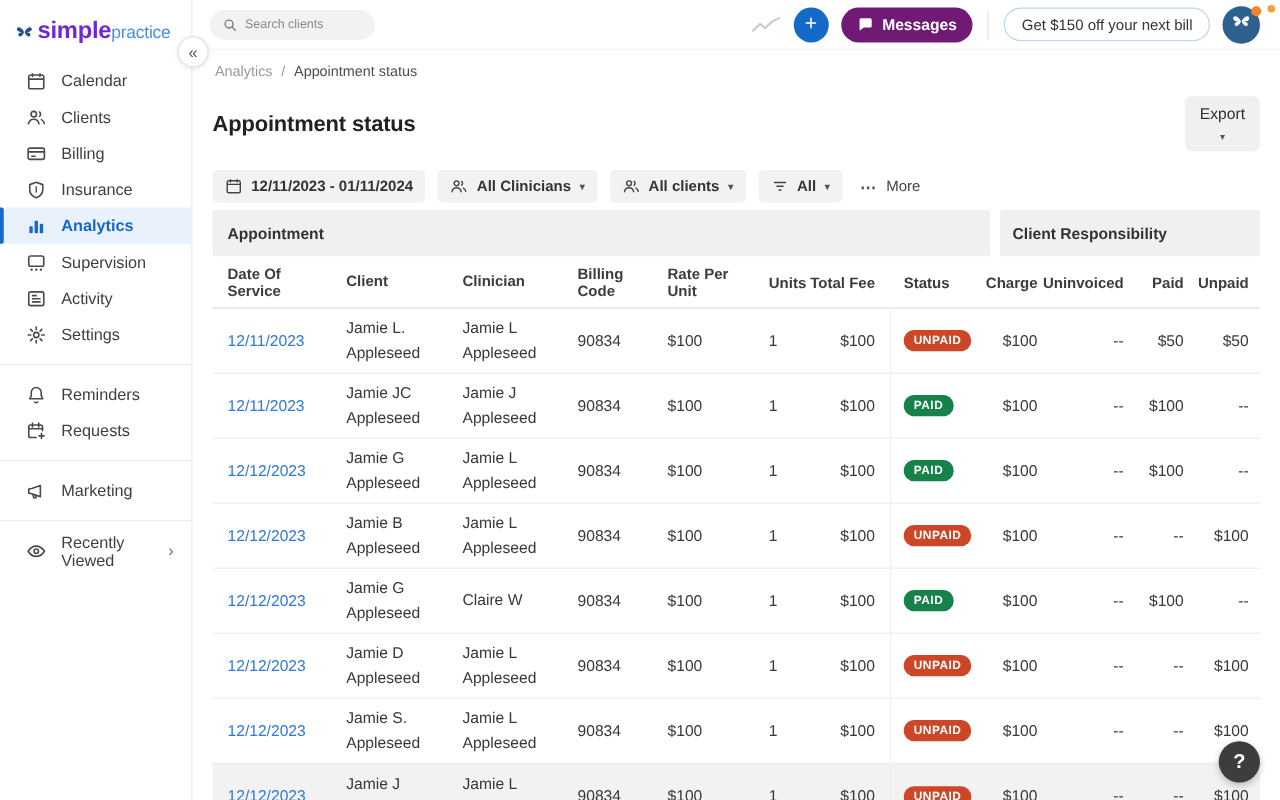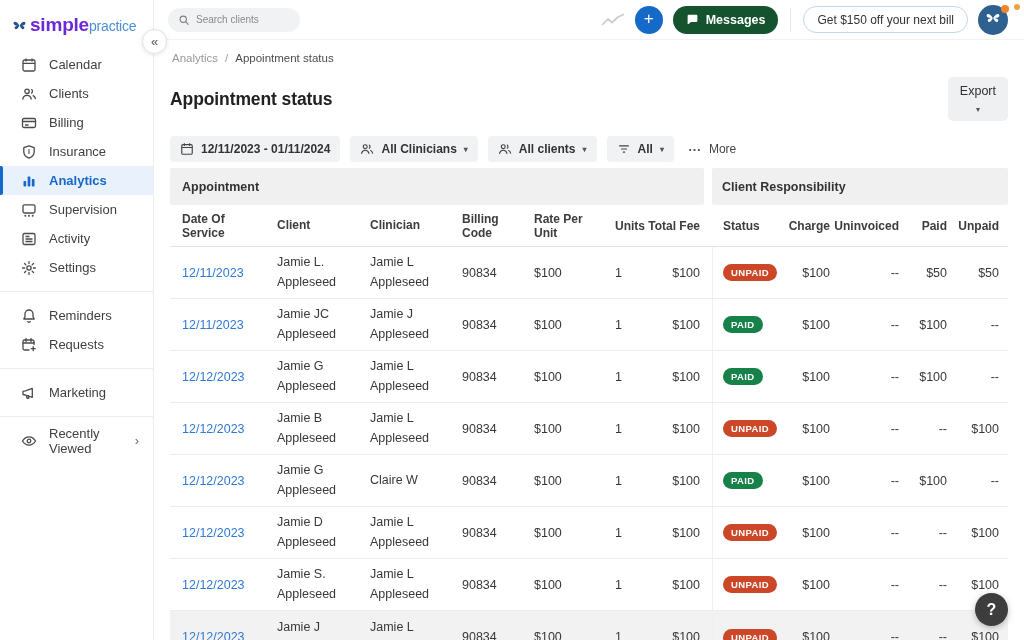--- a/index.html
+++ b/index.html
@@ -29,21 +29,21 @@
   .topbar { height: 40px; display: flex; align-items: center; padding: 0 16px 0 14px; border-bottom: 1px solid #f2f2f2; }
   .search { width: 132px; height: 24px; background: #f1f2f3; border-radius: 12px; display: flex; align-items: center; gap: 6px; padding: 0 10px; }
   .search-icon { width: 12px; height: 12px; color: #7d7d7d; display: inline-flex; }
   .search-icon svg { width: 12px; height: 12px; }
   .search input { border: none; outline: none; background: transparent; font-size: 10px; color: #555; width: 90px; font-family: "Liberation Sans", sans-serif; }
   .search input::placeholder { color: #8a8a8a; }
   .topbar-right { margin-left: auto; display: flex; align-items: center; gap: 10px; }
   .trend-icon { width: 24px; height: 14px; color: #c8cdd2; display: inline-flex; }
   .trend-icon svg { width: 100%; height: 100%; }
   .plus-btn { width: 28px; height: 28px; border-radius: 50%; background: #1569c8; color: #fff; border: none; font-size: 17px; font-weight: 400; display: flex; align-items: center; justify-content: center; cursor: pointer; padding-bottom: 2px; }
-  .messages-btn { height: 28px; background: #14532d; color: #fff; border: none; border-radius: 14px; display: flex; gap: 7px; padding: 0 13px; align-items: center; font-size: 12.5px; font-weight: 700; cursor: pointer; font-family: "Liberation Sans", sans-serif; }
+  .messages-btn { height: 28px; background: #701a75; color: #fff; border: none; border-radius: 14px; display: flex; gap: 7px; padding: 0 13px; align-items: center; font-size: 12.5px; font-weight: 700; cursor: pointer; font-family: "Liberation Sans", sans-serif; }
   .chat-icon { width: 13px; height: 13px; display: inline-flex; }
   .chat-icon svg { width: 13px; height: 13px; }
   .topbar-divider { width: 1px; height: 24px; background: #e7e7e7; margin: 0 2px; }
   .promo-btn { height: 27px; border: 1px solid #bdd7eb; border-radius: 14px; background: #fff; font-size: 12px; color: #333; padding: 0 13px; display: flex; align-items: center; cursor: pointer; font-family: "Liberation Sans", sans-serif; white-space: nowrap; }
   .avatar { width: 30px; height: 30px; border-radius: 50%; background: #2e6090; color: #fff; display: flex; align-items: center; justify-content: center; position: relative; cursor: pointer; }
   .avatar svg { width: 16px; height: 16px; }
   .avatar-dot { position: absolute; top: 0px; right: -1px; width: 8px; height: 8px; border-radius: 50%; background: #ef8430; }
   .corner-dot { position: absolute; top: 4px; right: 4px; width: 6px; height: 6px; border-radius: 50%; background: #f0a03c; }
   .collapse-btn { position: absolute; left: 142px; top: 29px; width: 25px; height: 25px; border-radius: 50%; background: #fff; border: 1px solid #e3e3e3; box-shadow: 0 1px 4px rgba(0,0,0,0.10); color: #555; font-size: 13px; z-index: 5; display: flex; align-items: center; justify-content: center; cursor: pointer; padding-bottom: 1px; }
 
@@ -59,21 +59,21 @@
   .filters { margin-top: 15px; display: flex; gap: 10px; align-items: center; }
   .filter-chip { background: #f1f2f3; border: none; border-radius: 4px; height: 26px; padding: 0 10px; display: flex; align-items: center; gap: 7px; font-size: 12px; font-weight: 600; color: #333; cursor: pointer; font-family: "Liberation Sans", sans-serif; white-space: nowrap; }
   .filter-chip .f-icon { width: 14px; height: 14px; display: inline-flex; color: #444; }
   .filter-chip .f-icon svg { width: 14px; height: 14px; }
   .more-btn { background: none; border: none; display: flex; gap: 7px; font-size: 12px; color: #444; align-items: center; padding: 0 4px; cursor: pointer; font-family: "Liberation Sans", sans-serif; }
   .more-icon { font-size: 13px; font-weight: 700; color: #555; letter-spacing: 1px; }
 
   
   .table { margin-top: 6px; }
   .group-row { display: flex; height: 37px; }
-  .group-left { width: 534px; background: #f0f0f1; border-radius: 2px; display: flex; align-items: center; padding-left: 12px; font-size: 12.5px; font-weight: 600; color: #333; }
+  .group-left { width: 622px; background: #f0f0f1; border-radius: 2px; display: flex; align-items: center; padding-left: 12px; font-size: 12.5px; font-weight: 600; color: #333; }
   .group-gap { width: 8px; }
   .group-right { flex: 1; background: #f0f0f1; border-radius: 2px; display: flex; align-items: center; padding-left: 10px; font-size: 12.5px; font-weight: 600; color: #333; }
 
   .header-row { display: flex; align-items: center; height: 42px; border-bottom: 1px solid #e2e2e2; font-size: 12px; color: #3c3c3c; font-weight: 600; }
   .row { display: flex; align-items: center; height: 52px; border-bottom: 1px solid #ededee; font-size: 12.5px; color: #383838; }
   .row:last-child { background: #f2f2f3; border-bottom: none; }
 
   .c { flex-shrink: 0; }
   .c-date   { width: 94px; padding-left: 12px; }
   .c-client { width: 94px; padding-left: 13px; line-height: 1.55; }

